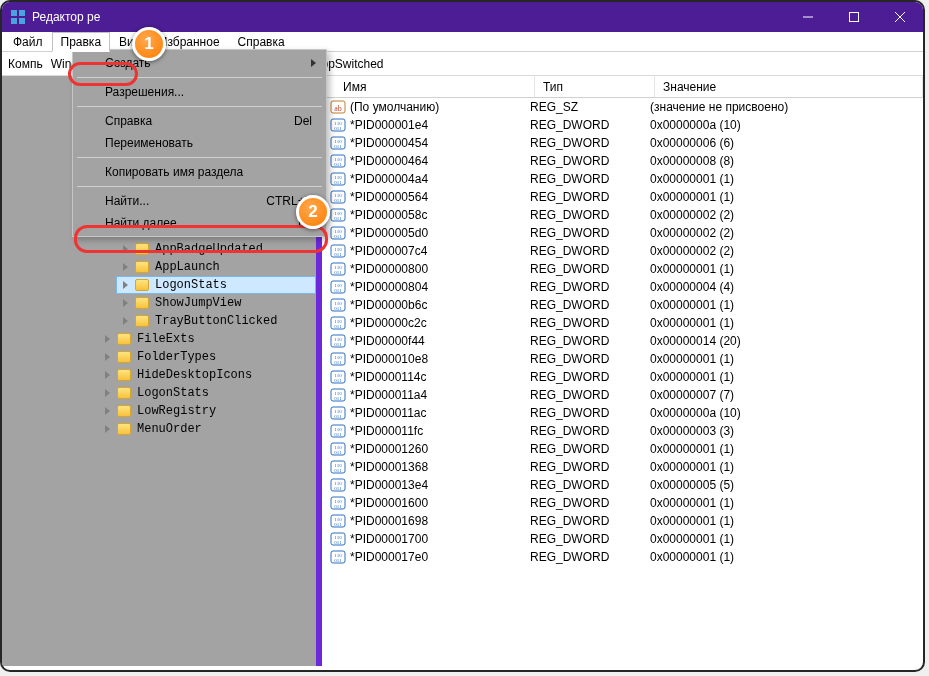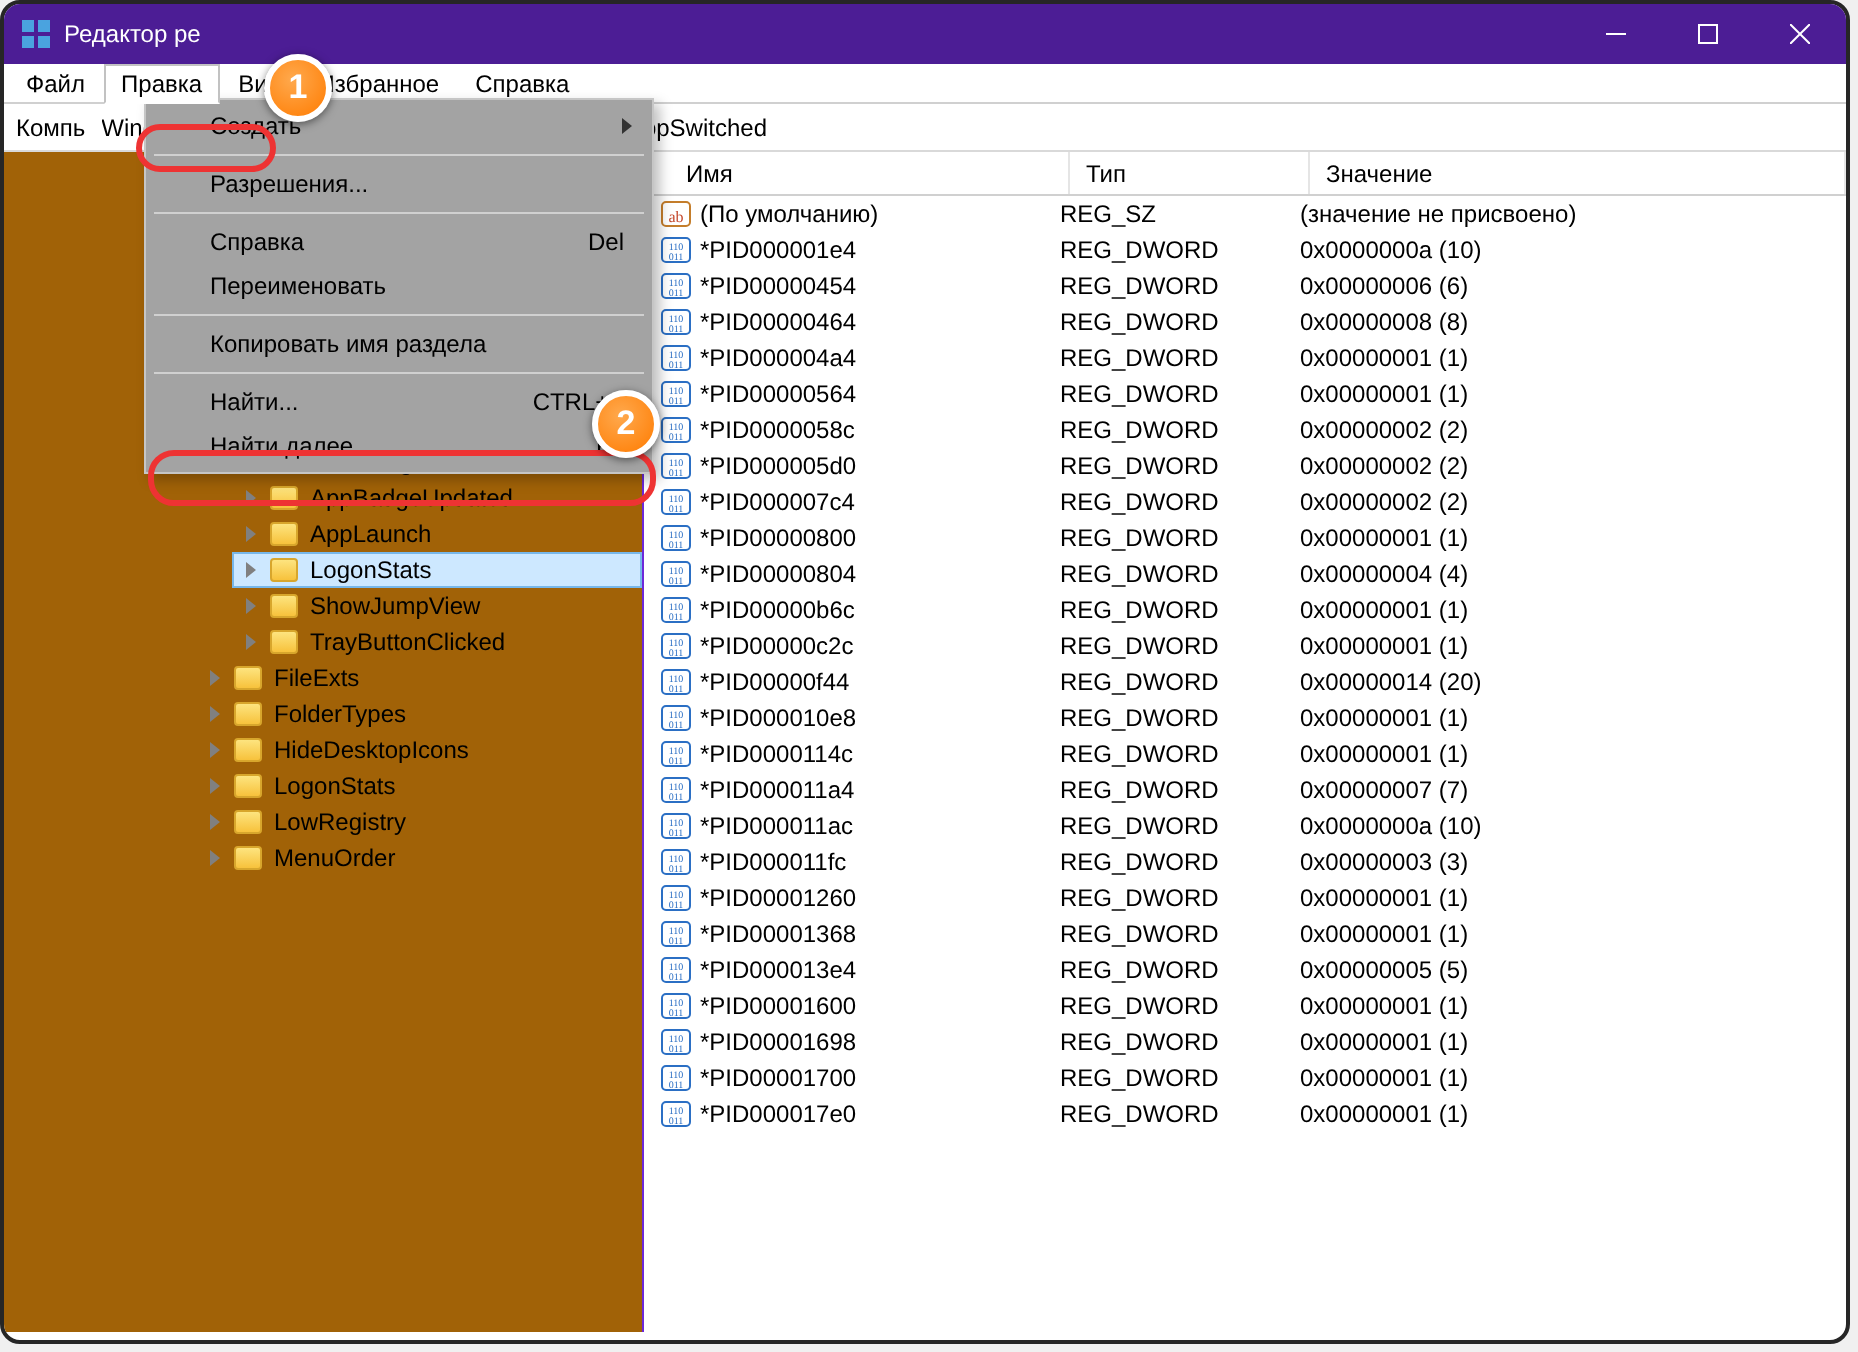--- a/index.html
+++ b/index.html
@@ -28,21 +28,21 @@
   .menubar .mitem { padding:2px 8px; border:1px solid transparent; }
   .menubar .mitem.open { background:#fff; border:1px solid #c2c2c2; border-bottom-color:#fff; position:relative; z-index:20; }
 
   
   .addressrow { height:24px; display:flex; align-items:center; padding:3px 4px; border-bottom:1px solid #d9d9d9; }
   .addr-label { padding:0 4px 0 2px; }
   .addr-input { flex:1; height:18px; font:inherit; padding:0 4px; background:#fff; border:none; }
 
   
   .split { position:relative; height:590px; display:flex; }
-  .treepane { width:320px; overflow:auto; border-right:1px solid #6d28d9; background:#a16207; padding:2px 0 2px 0; }
+  .treepane { width:320px; overflow:auto; border-right:6px solid #6d28d9; background:#a3a3a3; padding:2px 0 2px 0;font-family:Liberation Mono, monospace; }
   .listpane { flex:1; overflow:hidden; display:flex; flex-direction:column; }
 
   
   .tree ul { list-style:none; padding-left:18px; }
   .tree li { position:relative; white-space:nowrap; }
   .tree .row { display:flex; align-items:center; height:18px; padding:0 2px; }
   .tree .row.selected { background:#cde8ff; outline:1px solid #77b7e9; outline-offset:-1px; }
   .tree .tog { width:14px; height:14px; display:flex; align-items:center; justify-content:center; font-size:8px; color:#555; }
   .tree .tog::before { content:""; border-style:solid; }
   .tree .tog.closed::before { border-width:4px 0 4px 5px; border-color:transparent transparent transparent #808080; }

